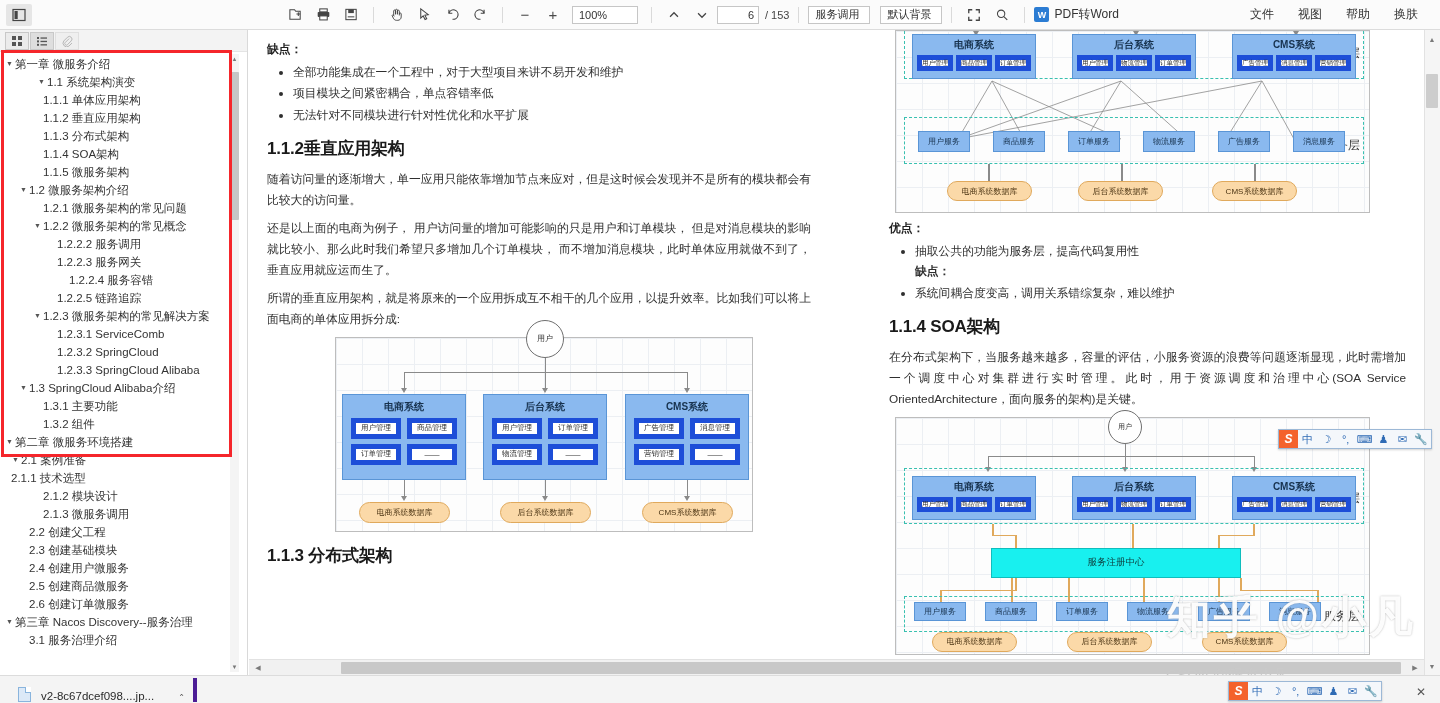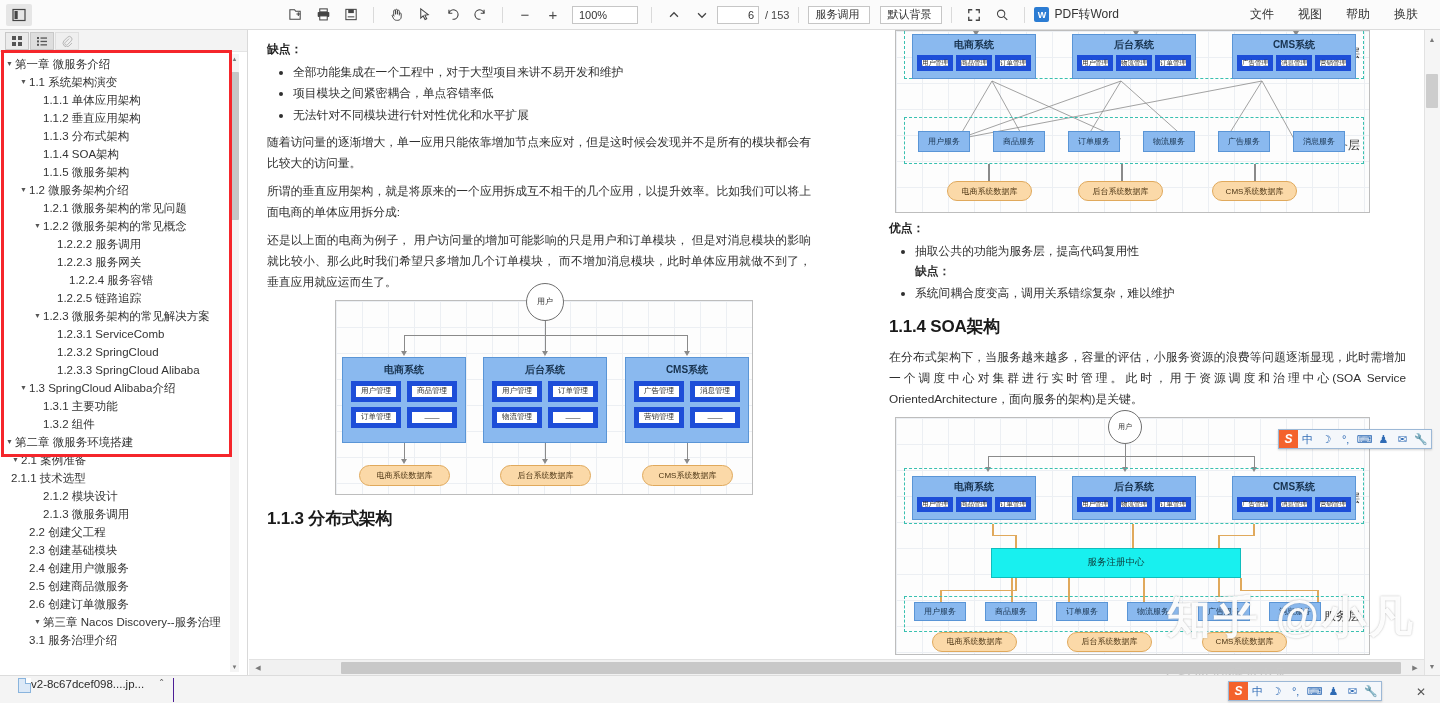--- a/index.html
+++ b/index.html
@@ -204,22 +204,22 @@
     position:absolute;right:10px;bottom:2px;width:18px;height:18px;
     display:flex;align-items:center;justify-content:center;font-size:12px;color:#555;z-index:41;cursor:pointer;
   }
 
   
   .dlbar{
     position:absolute;left:0;bottom:0;width:1440px;height:28px;background:#f4f4f4;
     border-top:1px solid #dcdcdc;display:flex;align-items:center;z-index:35;
   }
   .dlitem{
-    display:flex;align-items:flex-start;gap:0;margin-left:10px;height:24px;padding:0 8px;
-    border-right:1px solid #4c1d95; cursor:pointer;
+    display:flex;align-items:flex-end;gap:10px;margin-left:10px;height:24px;padding:0 8px;
+    border-right:4px solid #4c1d95; cursor:pointer;
   }
   .dlicon{
     width:13px;height:15px;background:#dce9f7;border:1px solid #89b4dd;position:relative;
   }
   .dlicon:after{content:"";position:absolute;right:-1px;top:-1px;width:5px;height:5px;background:#fff;border-left:1px solid #89b4dd;border-bottom:1px solid #89b4dd;}
   .dlname{font-size:11.5px;color:#2a2a2a;}
   .dlcaret{font-size:8px;color:#555;margin-left:14px;}
 </style>
 </head>
 <body>
@@ -353,141 +353,141 @@
             <path d="M9.5 4.2L5 8.7a1.8 1.8 0 002.6 2.6l4.3-4.4a3 3 0 10-4.3-4.3L3.2 7a4.3 4.3 0 006 6l3.6-3.6" fill="none" stroke="#666" stroke-width="1.1"></path>
           </svg>
       </div>
     </div>
 
     <div class="tree" id="tree-container">
         <div class="tnode" style="padding-left: 4px;">
           <span class="caret">▼</span>
           <span class="tlabel">第一章 微服务介绍</span>
         </div>
+        <div class="tnode" style="padding-left: 36px;">
+          <span class="caret">▼</span>
+          <span class="tlabel">1.1 系统架构演变</span>
+        </div>
+        <div class="tnode" style="padding-left: 32px;">
+          <span class="caret blank">▼</span>
+          <span class="tlabel">1.1.1 单体应用架构</span>
+        </div>
+        <div class="tnode" style="padding-left: 32px;">
+          <span class="caret blank">▼</span>
+          <span class="tlabel">1.1.2 垂直应用架构</span>
+        </div>
+        <div class="tnode" style="padding-left: 32px;">
+          <span class="caret blank">▼</span>
+          <span class="tlabel">1.1.3 分布式架构</span>
+        </div>
+        <div class="tnode" style="padding-left: 32px;">
+          <span class="caret blank">▼</span>
+          <span class="tlabel">1.1.4 SOA架构</span>
+        </div>
+        <div class="tnode" style="padding-left: 32px;">
+          <span class="caret blank">▼</span>
+          <span class="tlabel">1.1.5 微服务架构</span>
+        </div>
         <div class="tnode" style="padding-left: 18px;">
           <span class="caret">▼</span>
-          <span class="tlabel">1.1 系统架构演变</span>
-        </div>
-        <div class="tnode" style="padding-left: 32px;">
-          <span class="caret blank">▼</span>
-          <span class="tlabel">1.1.1 单体应用架构</span>
-        </div>
-        <div class="tnode" style="padding-left: 32px;">
-          <span class="caret blank">▼</span>
-          <span class="tlabel">1.1.2 垂直应用架构</span>
-        </div>
-        <div class="tnode" style="padding-left: 32px;">
-          <span class="caret blank">▼</span>
-          <span class="tlabel">1.1.3 分布式架构</span>
-        </div>
-        <div class="tnode" style="padding-left: 32px;">
-          <span class="caret blank">▼</span>
-          <span class="tlabel">1.1.4 SOA架构</span>
-        </div>
-        <div class="tnode" style="padding-left: 32px;">
-          <span class="caret blank">▼</span>
-          <span class="tlabel">1.1.5 微服务架构</span>
+          <span class="tlabel">1.2 微服务架构介绍</span>
+        </div>
+        <div class="tnode" style="padding-left: 32px;">
+          <span class="caret blank">▼</span>
+          <span class="tlabel">1.2.1 微服务架构的常见问题</span>
+        </div>
+        <div class="tnode" style="padding-left: 32px;">
+          <span class="caret">▼</span>
+          <span class="tlabel">1.2.2 微服务架构的常见概念</span>
+        </div>
+        <div class="tnode" style="padding-left: 46px;">
+          <span class="caret blank">▼</span>
+          <span class="tlabel">1.2.2.2 服务调用</span>
+        </div>
+        <div class="tnode" style="padding-left: 46px;">
+          <span class="caret blank">▼</span>
+          <span class="tlabel">1.2.2.3 服务网关</span>
+        </div>
+        <div class="tnode" style="padding-left: 58px;">
+          <span class="caret blank">▼</span>
+          <span class="tlabel">1.2.2.4 服务容错</span>
+        </div>
+        <div class="tnode" style="padding-left: 46px;">
+          <span class="caret blank">▼</span>
+          <span class="tlabel">1.2.2.5 链路追踪</span>
+        </div>
+        <div class="tnode" style="padding-left: 32px;">
+          <span class="caret">▼</span>
+          <span class="tlabel">1.2.3 微服务架构的常见解决方案</span>
+        </div>
+        <div class="tnode" style="padding-left: 46px;">
+          <span class="caret blank">▼</span>
+          <span class="tlabel">1.2.3.1 ServiceComb</span>
+        </div>
+        <div class="tnode" style="padding-left: 46px;">
+          <span class="caret blank">▼</span>
+          <span class="tlabel">1.2.3.2 SpringCloud</span>
+        </div>
+        <div class="tnode" style="padding-left: 46px;">
+          <span class="caret blank">▼</span>
+          <span class="tlabel">1.2.3.3 SpringCloud Alibaba</span>
         </div>
         <div class="tnode" style="padding-left: 18px;">
           <span class="caret">▼</span>
-          <span class="tlabel">1.2 微服务架构介绍</span>
-        </div>
-        <div class="tnode" style="padding-left: 32px;">
-          <span class="caret blank">▼</span>
-          <span class="tlabel">1.2.1 微服务架构的常见问题</span>
-        </div>
-        <div class="tnode" style="padding-left: 32px;">
-          <span class="caret">▼</span>
-          <span class="tlabel">1.2.2 微服务架构的常见概念</span>
-        </div>
-        <div class="tnode" style="padding-left: 46px;">
-          <span class="caret blank">▼</span>
-          <span class="tlabel">1.2.2.2 服务调用</span>
-        </div>
-        <div class="tnode" style="padding-left: 46px;">
-          <span class="caret blank">▼</span>
-          <span class="tlabel">1.2.2.3 服务网关</span>
-        </div>
-        <div class="tnode" style="padding-left: 58px;">
-          <span class="caret blank">▼</span>
-          <span class="tlabel">1.2.2.4 服务容错</span>
-        </div>
-        <div class="tnode" style="padding-left: 46px;">
-          <span class="caret blank">▼</span>
-          <span class="tlabel">1.2.2.5 链路追踪</span>
-        </div>
-        <div class="tnode" style="padding-left: 32px;">
-          <span class="caret">▼</span>
-          <span class="tlabel">1.2.3 微服务架构的常见解决方案</span>
-        </div>
-        <div class="tnode" style="padding-left: 46px;">
-          <span class="caret blank">▼</span>
-          <span class="tlabel">1.2.3.1 ServiceComb</span>
-        </div>
-        <div class="tnode" style="padding-left: 46px;">
-          <span class="caret blank">▼</span>
-          <span class="tlabel">1.2.3.2 SpringCloud</span>
-        </div>
-        <div class="tnode" style="padding-left: 46px;">
-          <span class="caret blank">▼</span>
-          <span class="tlabel">1.2.3.3 SpringCloud Alibaba</span>
+          <span class="tlabel">1.3 SpringCloud Alibaba介绍</span>
+        </div>
+        <div class="tnode" style="padding-left: 32px;">
+          <span class="caret blank">▼</span>
+          <span class="tlabel">1.3.1 主要功能</span>
+        </div>
+        <div class="tnode" style="padding-left: 32px;">
+          <span class="caret blank">▼</span>
+          <span class="tlabel">1.3.2 组件</span>
+        </div>
+        <div class="tnode" style="padding-left: 4px;">
+          <span class="caret">▼</span>
+          <span class="tlabel">第二章 微服务环境搭建</span>
+        </div>
+        <div class="tnode" style="padding-left: 10px;">
+          <span class="caret">▼</span>
+          <span class="tlabel">2.1 案例准备</span>
+        </div>
+        <div class="tnode" style="">
+          <span class="caret blank">▼</span>
+          <span class="tlabel">2.1.1 技术选型</span>
+        </div>
+        <div class="tnode" style="padding-left: 32px;">
+          <span class="caret blank">▼</span>
+          <span class="tlabel">2.1.2 模块设计</span>
+        </div>
+        <div class="tnode" style="padding-left: 32px;">
+          <span class="caret blank">▼</span>
+          <span class="tlabel">2.1.3 微服务调用</span>
         </div>
         <div class="tnode" style="padding-left: 18px;">
-          <span class="caret">▼</span>
-          <span class="tlabel">1.3 SpringCloud Alibaba介绍</span>
-        </div>
-        <div class="tnode" style="padding-left: 32px;">
-          <span class="caret blank">▼</span>
-          <span class="tlabel">1.3.1 主要功能</span>
-        </div>
-        <div class="tnode" style="padding-left: 32px;">
-          <span class="caret blank">▼</span>
-          <span class="tlabel">1.3.2 组件</span>
+          <span class="caret blank">▼</span>
+          <span class="tlabel">2.2 创建父工程</span>
+        </div>
+        <div class="tnode" style="padding-left: 18px;">
+          <span class="caret blank">▼</span>
+          <span class="tlabel">2.3 创建基础模块</span>
+        </div>
+        <div class="tnode" style="padding-left: 18px;">
+          <span class="caret blank">▼</span>
+          <span class="tlabel">2.4 创建用户微服务</span>
+        </div>
+        <div class="tnode" style="padding-left: 18px;">
+          <span class="caret blank">▼</span>
+          <span class="tlabel">2.5 创建商品微服务</span>
+        </div>
+        <div class="tnode" style="padding-left: 18px;">
+          <span class="caret blank">▼</span>
+          <span class="tlabel">2.6 创建订单微服务</span>
         </div>
         <div class="tnode" style="padding-left: 4px;">
-          <span class="caret">▼</span>
-          <span class="tlabel">第二章 微服务环境搭建</span>
-        </div>
-        <div class="tnode" style="padding-left: 10px;">
-          <span class="caret">▼</span>
-          <span class="tlabel">2.1 案例准备</span>
-        </div>
-        <div class="tnode" style="">
-          <span class="caret blank">▼</span>
-          <span class="tlabel">2.1.1 技术选型</span>
-        </div>
-        <div class="tnode" style="padding-left: 32px;">
-          <span class="caret blank">▼</span>
-          <span class="tlabel">2.1.2 模块设计</span>
-        </div>
-        <div class="tnode" style="padding-left: 32px;">
-          <span class="caret blank">▼</span>
-          <span class="tlabel">2.1.3 微服务调用</span>
-        </div>
-        <div class="tnode" style="padding-left: 18px;">
-          <span class="caret blank">▼</span>
-          <span class="tlabel">2.2 创建父工程</span>
-        </div>
-        <div class="tnode" style="padding-left: 18px;">
-          <span class="caret blank">▼</span>
-          <span class="tlabel">2.3 创建基础模块</span>
-        </div>
-        <div class="tnode" style="padding-left: 18px;">
-          <span class="caret blank">▼</span>
-          <span class="tlabel">2.4 创建用户微服务</span>
-        </div>
-        <div class="tnode" style="padding-left: 18px;">
-          <span class="caret blank">▼</span>
-          <span class="tlabel">2.5 创建商品微服务</span>
-        </div>
-        <div class="tnode" style="padding-left: 18px;">
-          <span class="caret blank">▼</span>
-          <span class="tlabel">2.6 创建订单微服务</span>
-        </div>
-        <div class="tnode" style="padding-left: 4px; margin-left: 28px;">
           <span class="caret">▼</span>
           <span class="tlabel">第三章 Nacos Discovery--服务治理</span>
         </div>
         <div class="tnode" style="padding-left: 18px;">
           <span class="caret blank">▼</span>
           <span class="tlabel">3.1 服务治理介绍</span>
         </div>
       </div>
 
     <div class="side-scroll"></div>
@@ -503,23 +503,24 @@
 
     <div class="page left">
       <div class="pad">
         <div class="lead">缺点：</div>
         <ul class="doc-ul">
           <li>全部功能集成在一个工程中，对于大型项目来讲不易开发和维护</li>
           <li>项目模块之间紧密耦合，单点容错率低</li>
           <li>无法针对不同模块进行针对性优化和水平扩展</li>
         </ul>
 
+        <h3 class="doch">1.1.2垂直应用架构</h3>
         <p class="docp">随着访问量的逐渐增大，单一应用只能依靠增加节点来应对，但是这时候会发现并不是所有的模块都会有比较大的访问量。</p>
+        <p class="docp">还是以上面的电商为例子， 用户访问量的增加可能影响的只是用户和订单模块， 但是对消息模块的影响就比较小、那么此时我们希望只多增加几个订单模块， 而不增加消息模块，此时单体应用就做不到了， 垂直应用就应运而生了。</p>
         <p class="docp">所谓的垂直应用架构，就是将原来的一个应用拆成互不相干的几个应用，以提升效率。比如我们可以将上面电商的单体应用拆分成:</p>
-        <p class="docp">还是以上面的电商为例子， 用户访问量的增加可能影响的只是用户和订单模块， 但是对消息模块的影响就比较小、那么此时我们希望只多增加几个订单模块， 而不增加消息模块，此时单体应用就做不到了， 垂直应用就应运而生了。</p>
 
 
         <div class="diagram" style="width:418px;height:195px;margin-left:68px;">
           <div class="d-user" style="left:190px;top:-18px;width:38px;height:38px;">用户</div>
 
           <div class="line" style="left:209px;top:20px;width:1px;height:14px;"></div>
           <div class="line" style="left:68px;top:34px;width:283px;height:1px;"></div>
           <div class="line" style="left:68px;top:34px;width:1px;height:17px;"></div>
           <div class="line" style="left:209px;top:34px;width:1px;height:17px;"></div>
           <div class="line" style="left:351px;top:34px;width:1px;height:17px;"></div>

